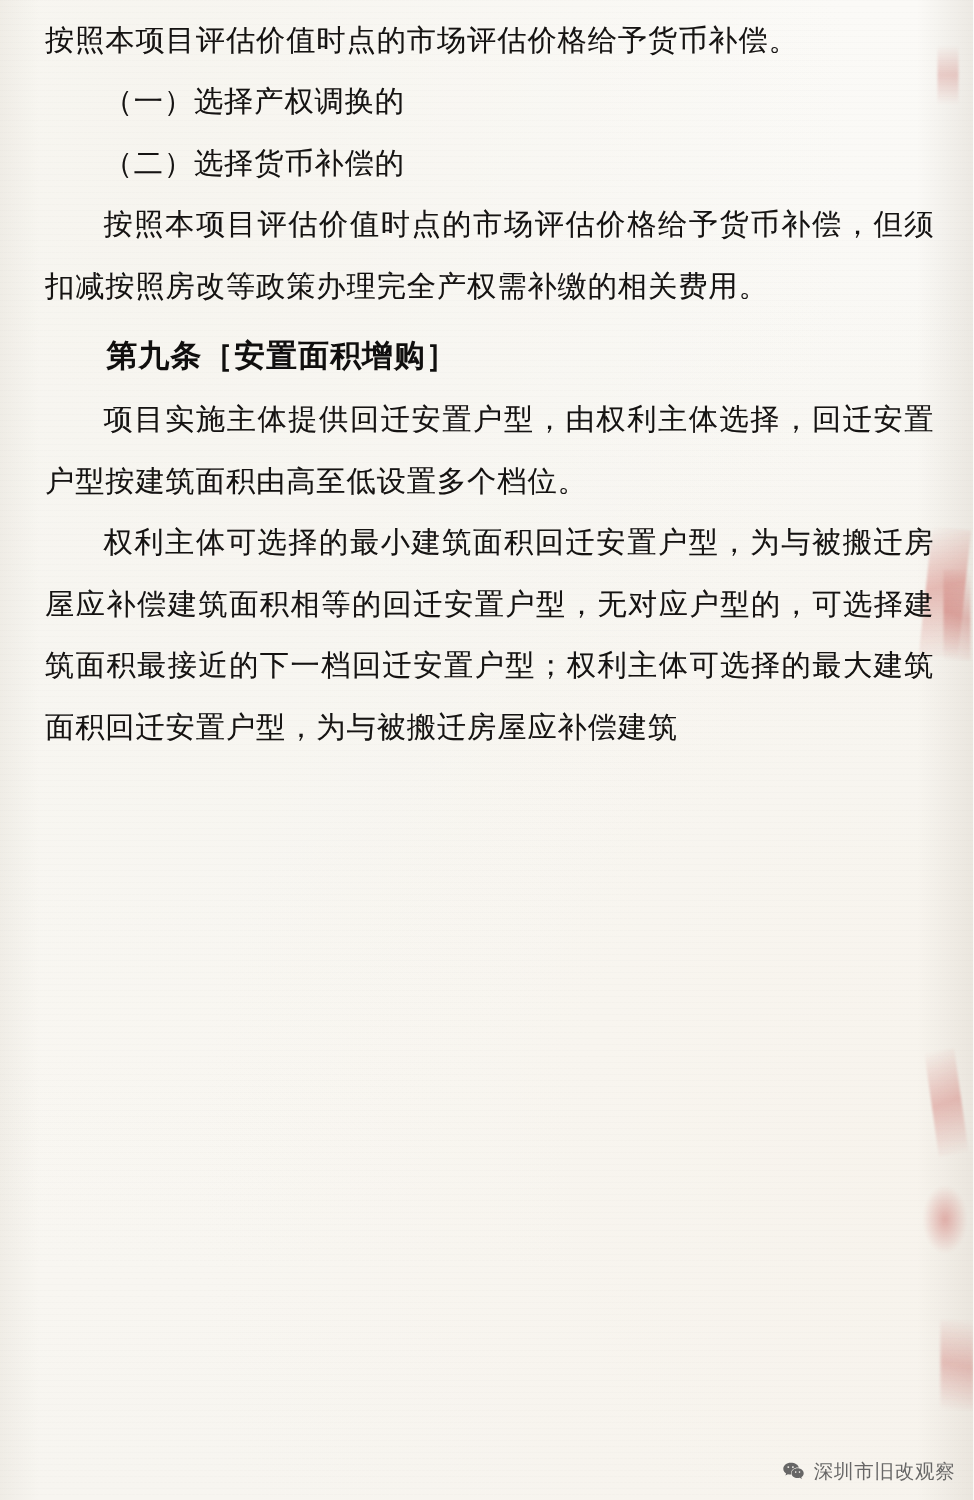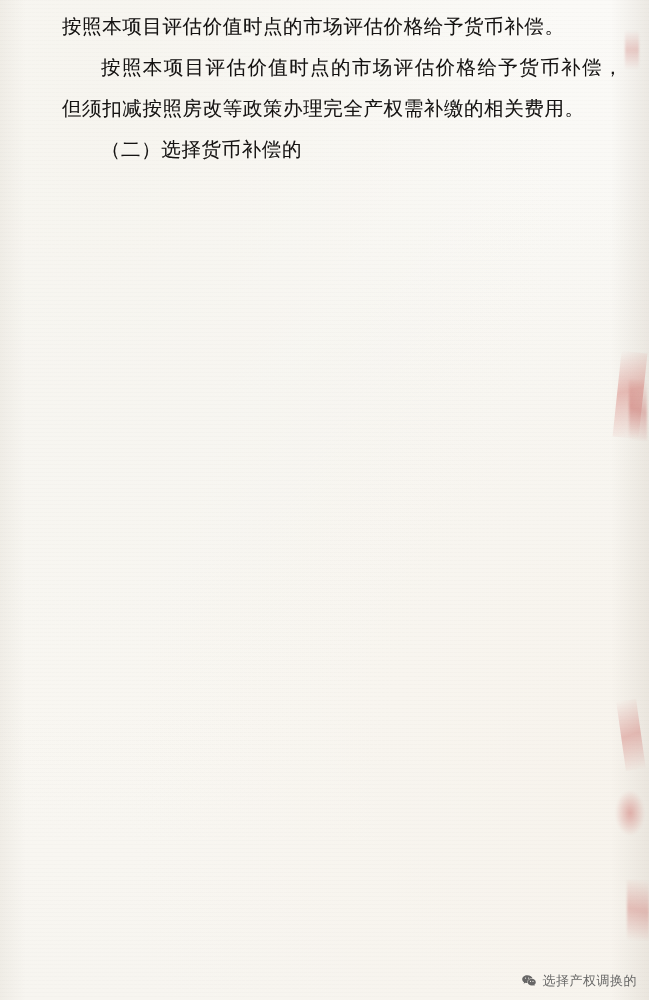--- a/index.html
+++ b/index.html
@@ -41,21 +41,21 @@
     position: absolute;
     top: 0; left: 0;
     width: 26px; height: 100%;
     background: linear-gradient(270deg, rgba(228,224,216,0.0) 0%, rgba(224,219,210,0.35) 100%);
     pointer-events: none;
   }
 
   .content {
     position: relative;
     z-index: 3;
-    padding: 6px 26px 0 62px;
+    padding: 6px 26px 0 30px;
     color: #1d1b19;
   }
 
   .para {
     font-size: 19.5px;
     line-height: 41px;
     letter-spacing: 0.6px;
     text-align: justify;
     text-justify: inter-ideograph;
     margin: 0 0 0 0;
@@ -170,41 +170,45 @@
   <div class="ink ink-3"></div>
   <div class="ink ink-4"></div>
   <div class="ink ink-6"></div>
 
   <div class="content">
 
     <p class="para">按照本项目评估价值时点的市场评估价格给予货币补偿。</p>
 
 
 
-
+    <p class="para indent">（一）选择产权调换的</p>
+
+
+    <p class="para indent">（二）选择货币补偿的</p>
 
     <p class="para indent">按照本项目评估价值时点的市场评估价格给予货币补偿，但须扣减按照房改等政策办理完全产权需补缴的相关费用。</p>
 
-    <p class="para indent">（二）选择货币补偿的</p>
-
-
-
-
-
-
+    <p class="article-head">第九条［安置面积增购］</p>
+
+
+
+
+    <p class="para indent">项目实施主体提供回迁安置户型，由权利主体选择，回迁安置户型按建筑面积由高至低设置多个档位。</p>
+
+    <p class="para indent">权利主体可选择的最小建筑面积回迁安置户型，为与被搬迁房屋应补偿建筑面积相等的回迁安置户型，无对应户型的，可选择建筑面积最接近的下一档回迁安置户型；权利主体可选择的最大建筑面积回迁安置户型，为与被搬迁房屋应补偿建筑</p>
 
   </div>
 
   <div class="watermark">
     <span class="wm-icon">
       <svg viewBox="0 0 24 24" width="16" height="16" aria-hidden="true">
         <path d="M9.2 3.2C5.1 3.2 1.8 5.9 1.8 9.2c0 1.9 1.1 3.6 2.8 4.7L3.9 16l2.5-1.3c.9.3 1.8.4 2.8.4h.5c-.1-.4-.2-.9-.2-1.3 0-3.2 3.2-5.8 7.1-5.8.3 0 .5 0 .8.1-.6-2.8-3.8-4.9-8.2-4.9z" fill="#5b5b5b"></path>
         <circle cx="6.8" cy="7.6" r="0.95" fill="#f9f7f2"></circle>
         <circle cx="11.4" cy="7.6" r="0.95" fill="#f9f7f2"></circle>
         <path d="M22.2 13.7c0-2.7-2.7-4.9-6.1-4.9s-6.1 2.2-6.1 4.9 2.7 4.9 6.1 4.9c.8 0 1.5-.1 2.2-.3l2.1 1.1-.6-1.7c1.5-.9 2.4-2.3 2.4-4z" fill="#5b5b5b"></path>
         <circle cx="14.2" cy="12.6" r="0.8" fill="#f9f7f2"></circle>
         <circle cx="18" cy="12.6" r="0.8" fill="#f9f7f2"></circle>
       </svg>
     </span>
-    <span>选择产权调换的</span>
+    <span>深圳市旧改观察</span>
   </div>
 
 </div>
 
 </body></html>

